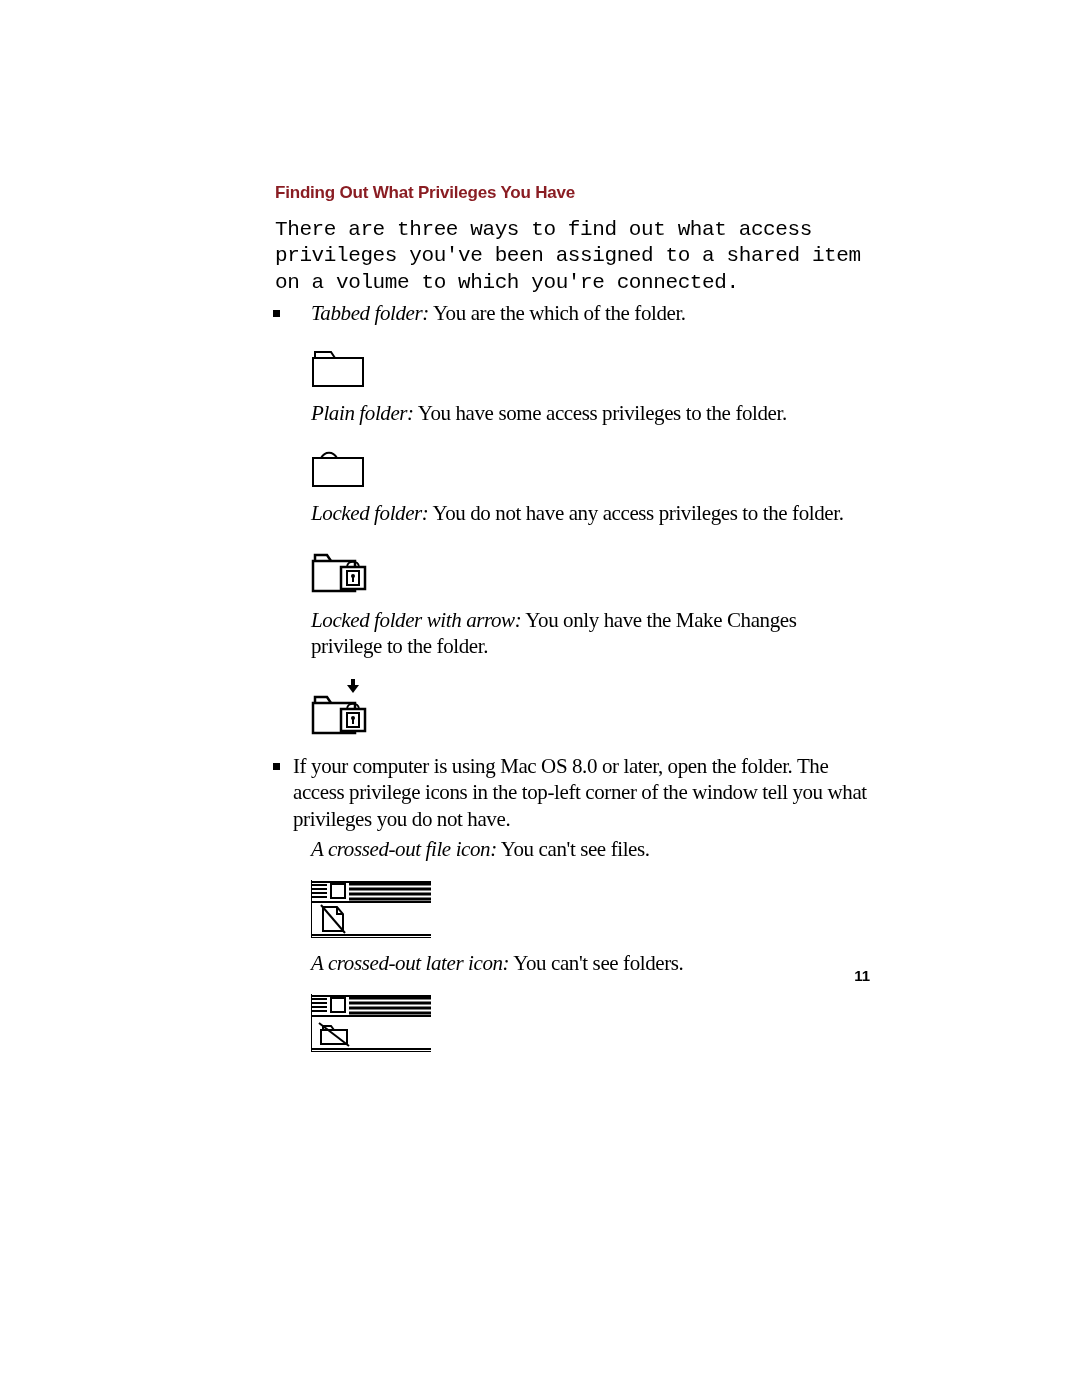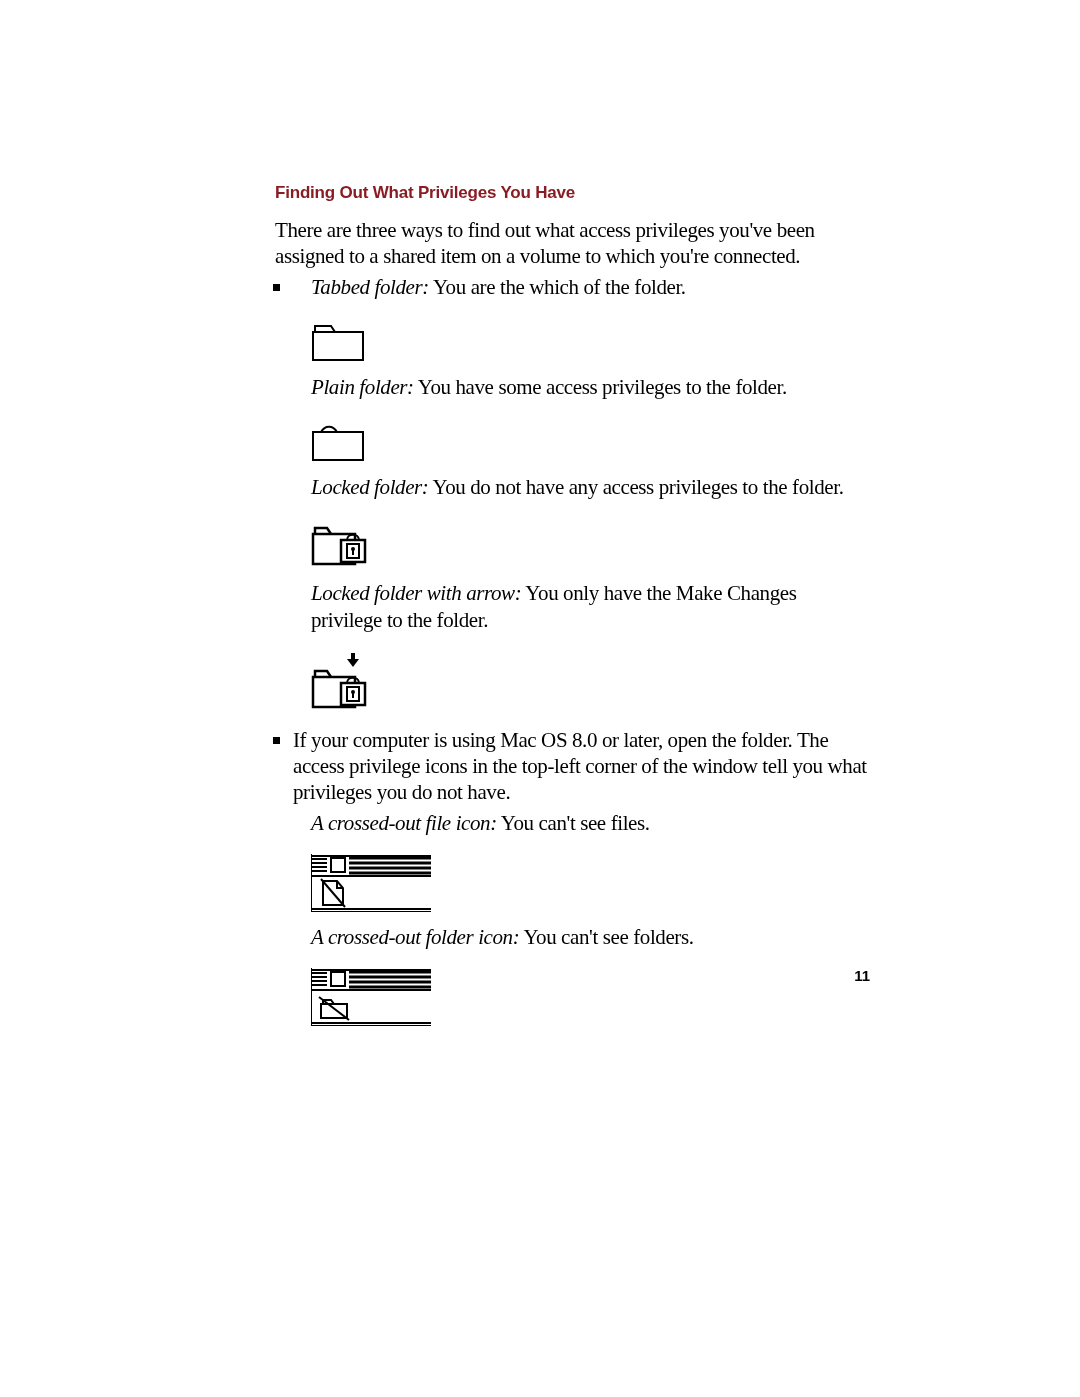--- a/index.html
+++ b/index.html
@@ -25,20 +25,21 @@
     color: #8a1d23;
     letter-spacing: -0.2px;
     margin: 0 0 14px 0;
   }
   .intro {
     font-size: 21px;
     line-height: 1.25;
     margin: 0 0 0 0;
     letter-spacing: -0.4px;
     font-weight: 400;
+    font-family: Liberation Mono, monospace;
   }
   ul.bullets {
     list-style: none;
     margin: 0;
     padding: 0;
   }
   ul.bullets > li {
     position: relative;
     padding-left: 18px;
     margin: 0 0 6px 0;
@@ -183,21 +184,21 @@
             <path d="M14 0 L14 7 L20 7" fill="none" stroke="#000" stroke-width="2"></path>
             <line x1="-2" y1="-2" x2="22" y2="26" stroke="#000" stroke-width="2"></line>
           </g>
           <line x1="0" y1="55" x2="120" y2="55" stroke="#000" stroke-width="2"></line>
           <line x1="0" y1="58" x2="120" y2="58" stroke="#000" stroke-width="2"></line>
           <line x1="0" y1="0" x2="0" y2="58" stroke="#000" stroke-width="2"></line>
         </svg>
       </div>
 
       <div class="defline indented">
-        <span class="label-italic">A crossed-out folder icon:</span><span>  You can't see folders.</span>
+        <span class="label-italic">A crossed-out later icon:</span><span>  You can't see folders.</span>
       </div>
 
       <div class="icon-block">
         <svg width="120" height="58" viewBox="0 0 120 58">
           <rect x="0" y="0" width="120" height="58" fill="#fff"></rect>
           <line x1="0" y1="2" x2="120" y2="2" stroke="#000" stroke-width="2"></line>
           <line x1="0" y1="5" x2="16" y2="5" stroke="#000" stroke-width="2"></line>
           <line x1="0" y1="9" x2="16" y2="9" stroke="#000" stroke-width="2"></line>
           <line x1="0" y1="13" x2="16" y2="13" stroke="#000" stroke-width="2"></line>
           <line x1="0" y1="17" x2="16" y2="17" stroke="#000" stroke-width="2"></line>

